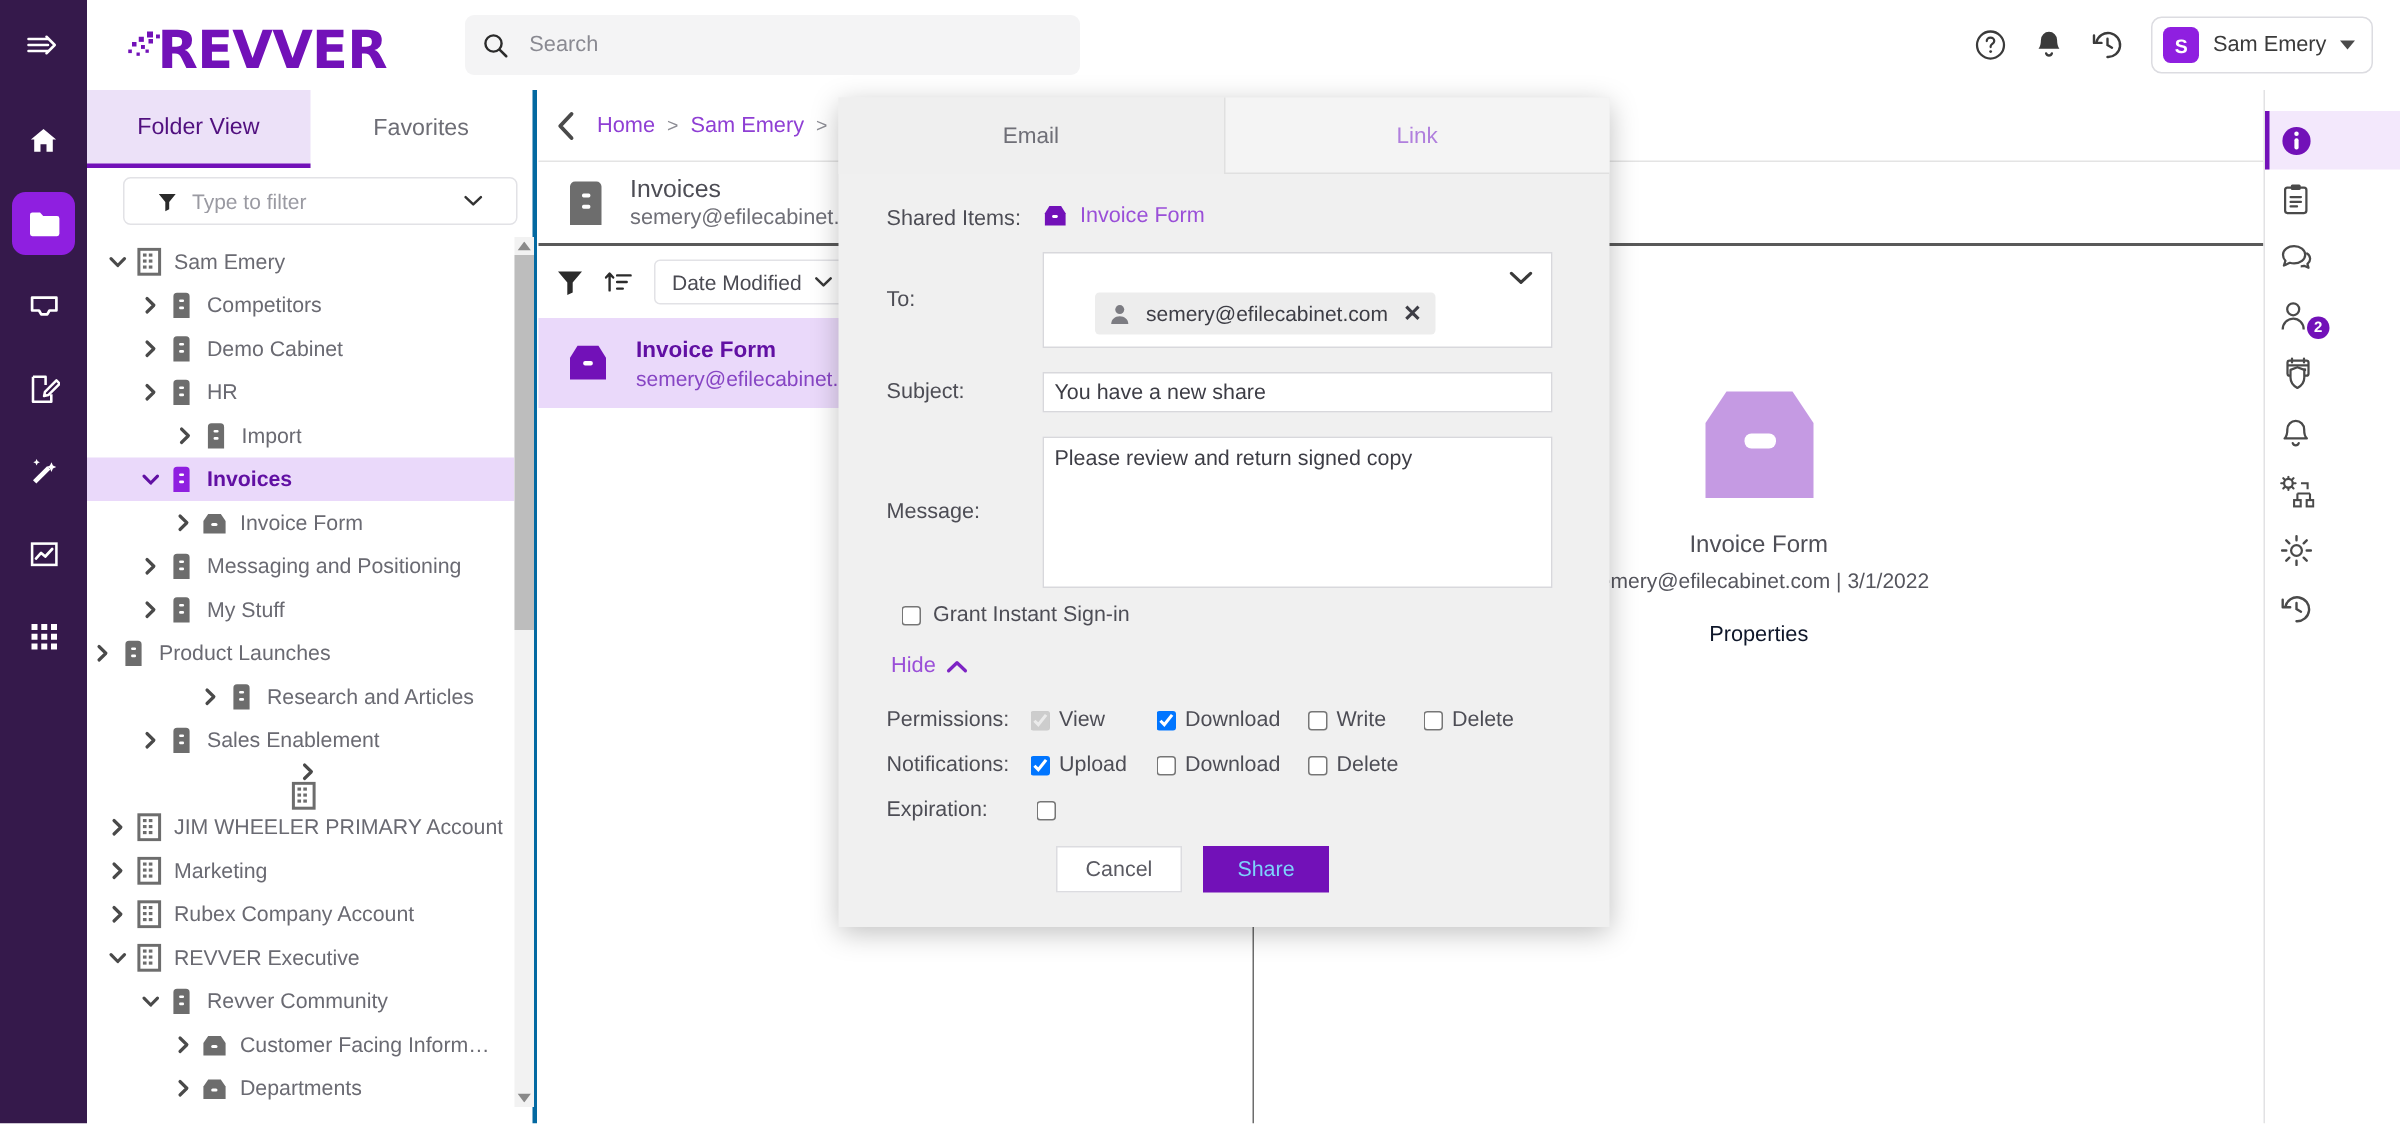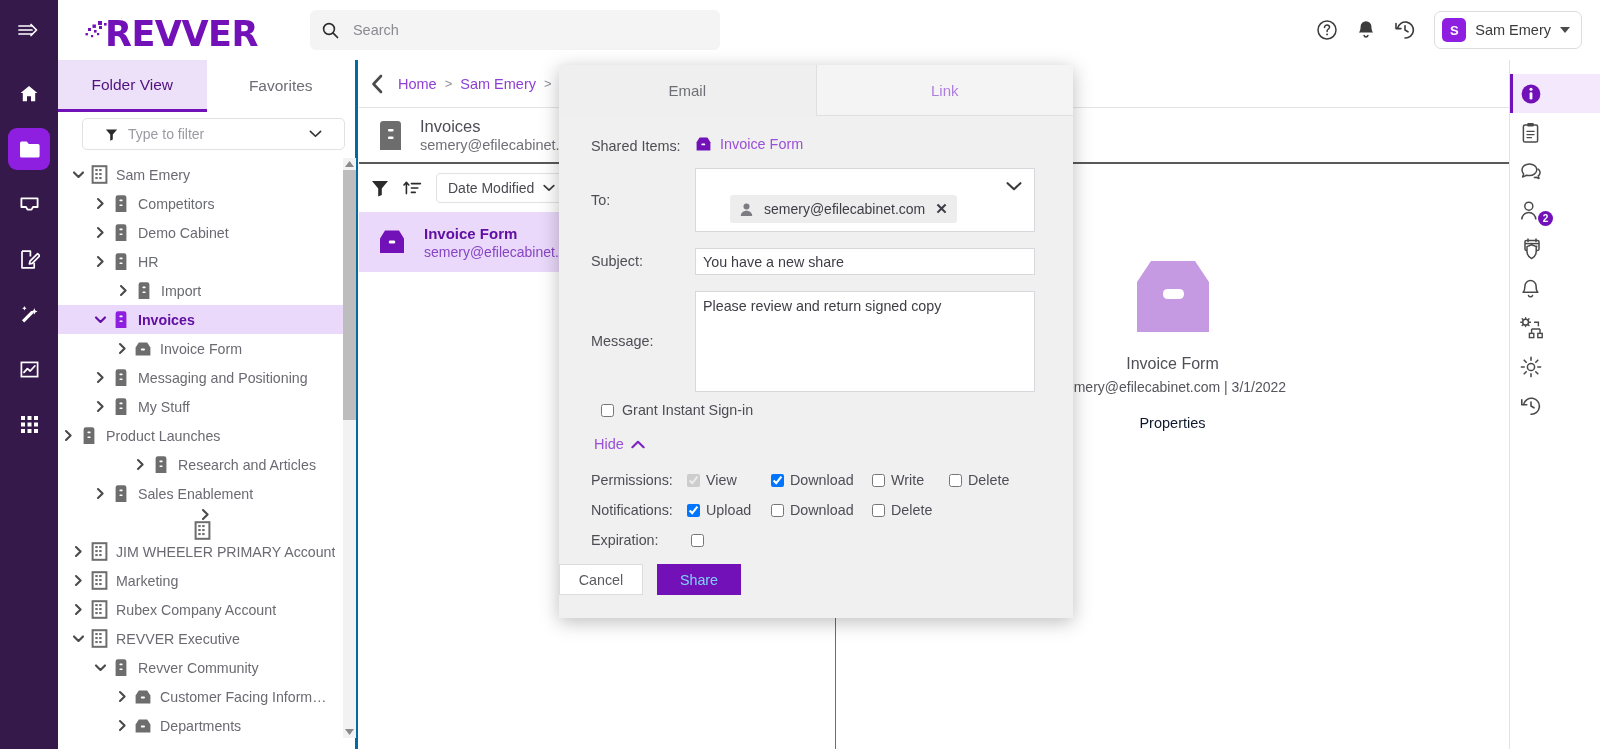--- a/index.html
+++ b/index.html
@@ -186,21 +186,21 @@
     width: 343px; height: 101px; border: 1px solid #d8d8dc; background: #fff;
     font-size: 14.3px; color: #3d3d45; padding: 6px 7px; outline: none; resize: none;
     font-family: "Liberation Sans", sans-serif;
   }
   .cbrow { display: flex; align-items: center; gap: 8px; font-size: 14.3px; color: #4d4d55; }
   #hide-link { font-size: 14.5px; color: #9a4fd8; cursor: pointer; display: flex; align-items: center; gap: 7px; margin: 18px 0 20px 3px; }
   .permrow { display: flex; align-items: center; margin-bottom: 14px; }
   .permrow .plabel { width: 96px; font-size: 14.3px; color: #4d4d55; }
   .permopt { display: flex; align-items: center; gap: 6px; font-size: 14.3px; color: #4d4d55; }
   .permopt input { cursor: pointer; }
-  #modal-actions { display: flex; justify-content: flex-start; gap: 14px; padding: 16px 42px 0 0; }
+  #modal-actions { display: flex; justify-content: center; gap: 14px; padding: 16px 42px 0 0; }
   #cancel-btn {
     width: 84px; height: 31px; background: #fff; border: 1px solid #dcdce0;
     font-size: 14.3px; color: #5a5a62; cursor: pointer; font-family: "Liberation Sans", sans-serif;
   }
   #share-btn {
     width: 84px; height: 31px; background: #7211b8; border: none; color: #7dd3fc;
     font-size: 14.3px; cursor: pointer; font-family: "Liberation Sans", sans-serif;
   }
 </style>
 </head>

